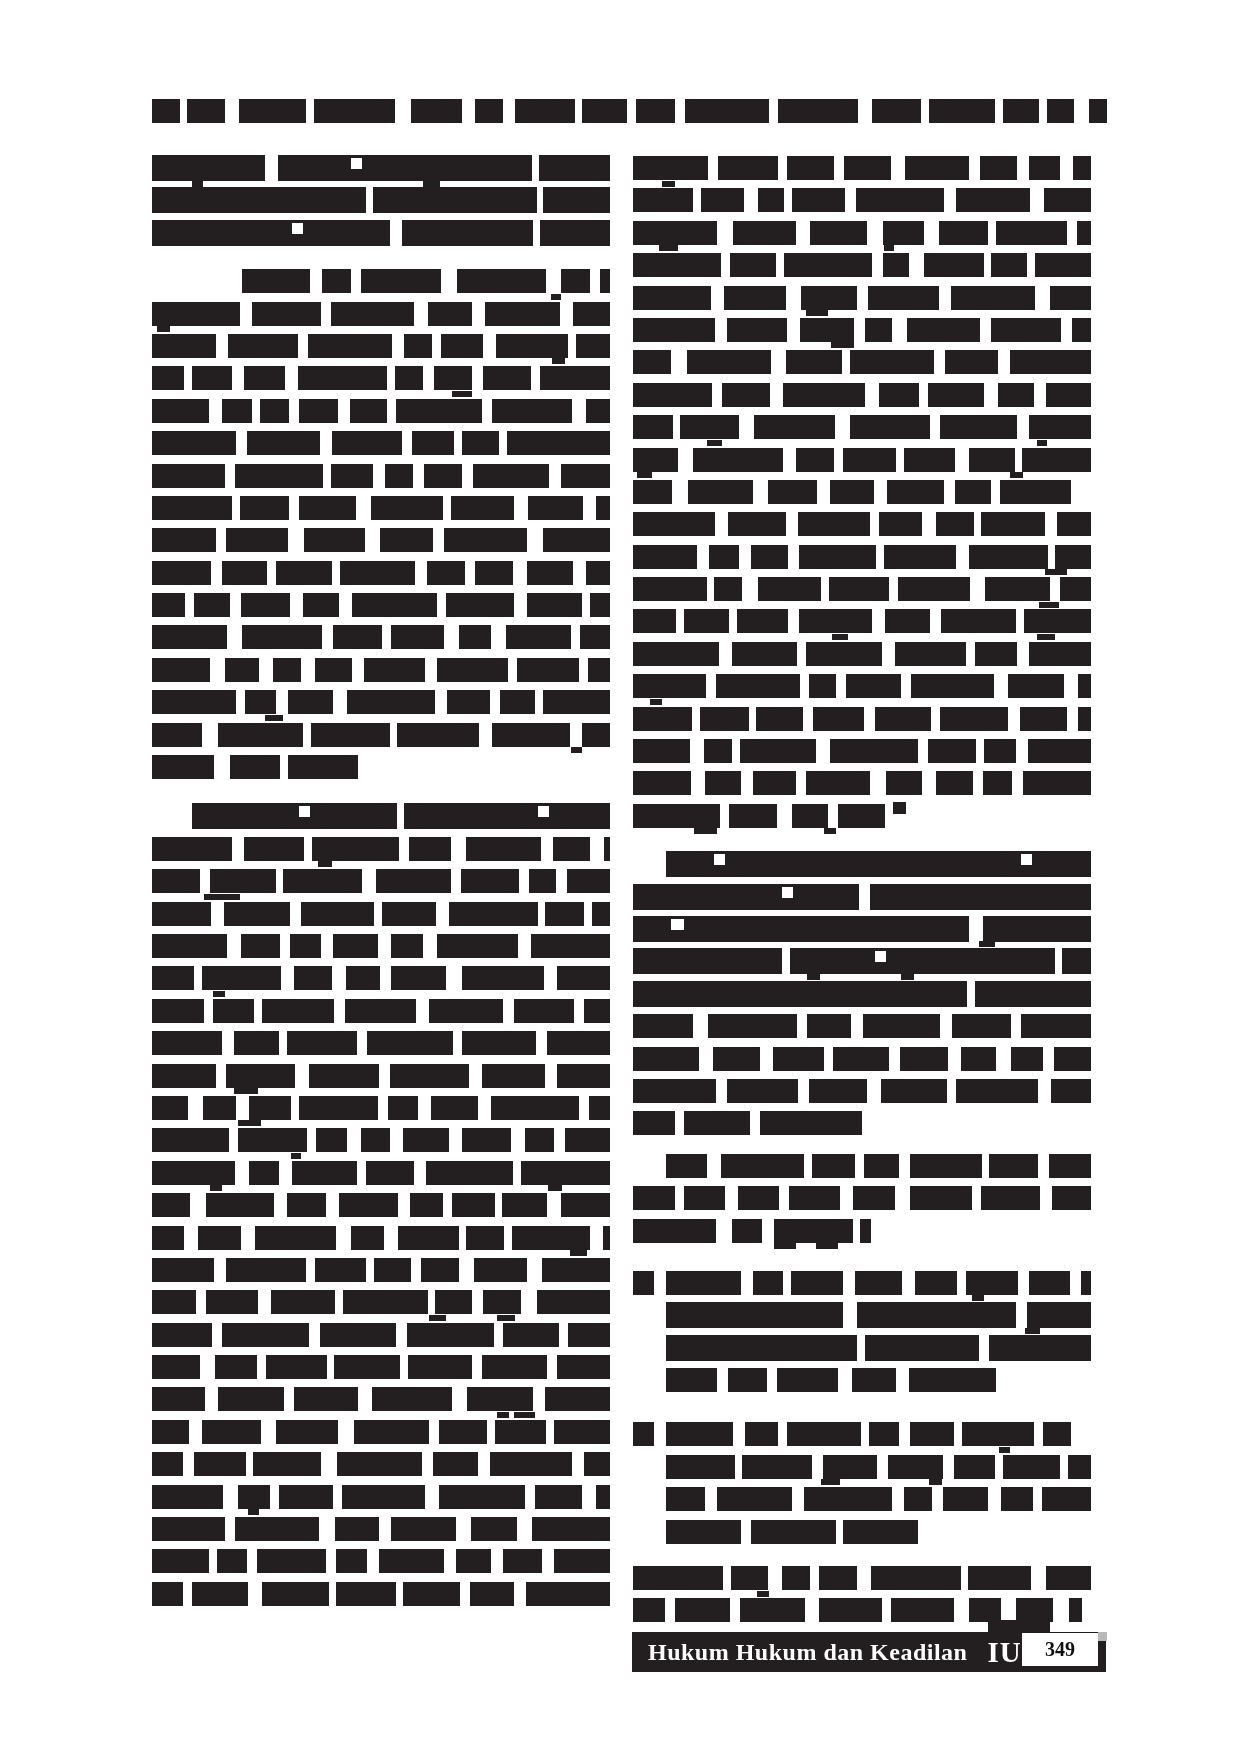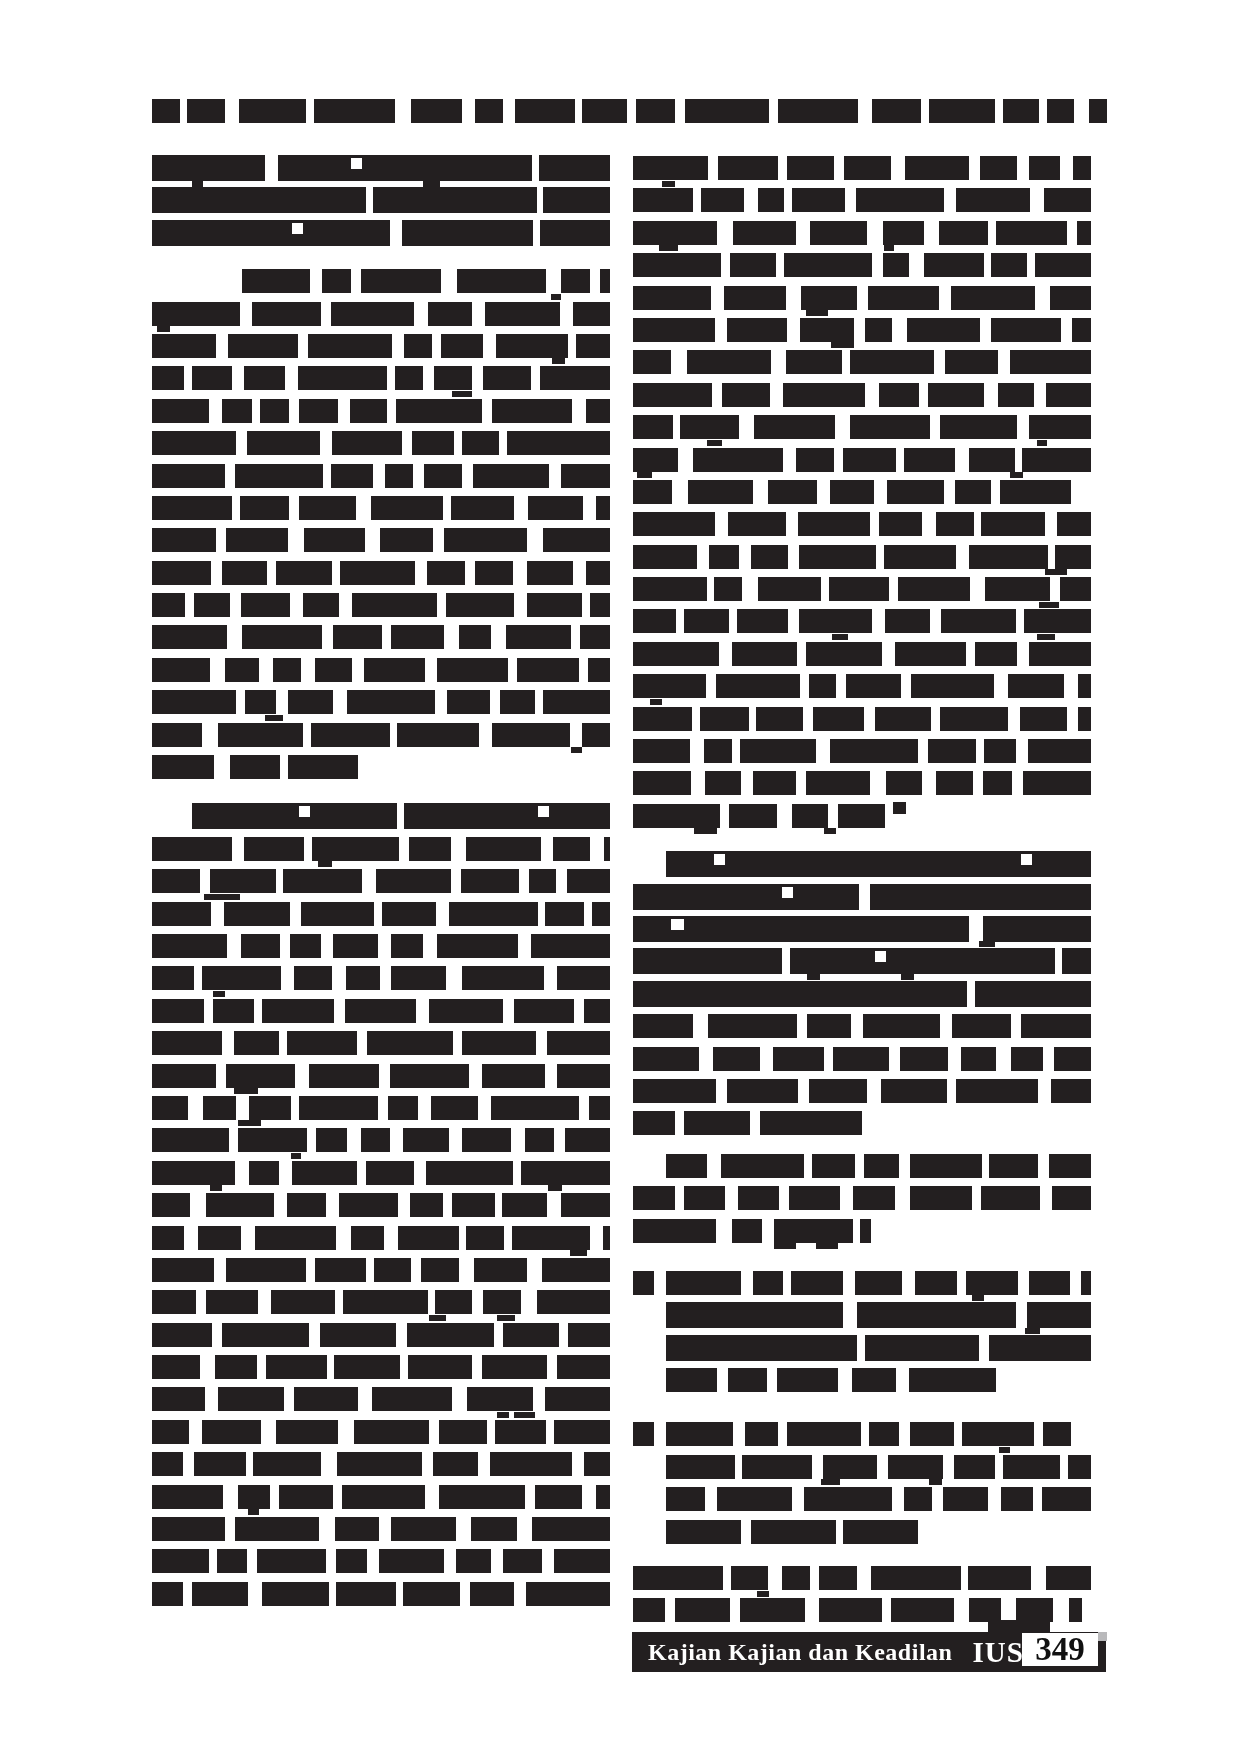--- a/index.html
+++ b/index.html
@@ -21,21 +21,21 @@
   .footer-bar{
     position:absolute;left:632px;top:1632px;width:474px;height:40px;background:var(--ink);
     display:flex;align-items:center;box-sizing:border-box;padding-left:16px;
   }
   .journal{color:#ffffff;font-weight:bold;font-size:24px;letter-spacing:0.5px;white-space:nowrap;}
   .brand{color:#ffffff;font-weight:bold;font-size:29px;margin-left:20px;letter-spacing:1px;}
   .page-box{
     position:absolute;left:1022px;top:1633px;width:76px;height:33px;background:#ffffff;
     display:flex;align-items:center;justify-content:center;
   }
-  .page-box span{color:#111111;font-weight:bold;font-size:33px;font-family:"Liberation Serif",serif;}
+  .page-box span{color:#111111;font-weight:bold;font-size:20px;font-family:"Liberation Serif",serif;}
   .corner-mark{position:absolute;left:1098px;top:1632px;width:9px;height:9px;}
 </style>
 </head>
 <body style="background: rgb(255, 255, 255);">
 
 <div class="page" style="--ink: #231f20;">
   <div id="running-header" class="rheader">
       <div class="rline">
         <div class="seg" style="left: 0px; top: 4px; width: 27.5px; height: 24px;"></div>
         <div class="seg" style="left: 35px; top: 4px; width: 37.9px; height: 24px;"></div>
@@ -859,20 +859,20 @@
           <div class="seg" style="left: 258px; top: 4px; width: 62.7px; height: 24px;"></div>
           <div class="seg" style="left: 335.7px; top: 4px; width: 32.7px; height: 24px;"></div>
           <div class="seg" style="left: 383.2px; top: 4px; width: 36.7px; height: 24px;"></div>
           <div class="seg" style="left: 435.5px; top: 4px; width: 13.5px; height: 24px;"></div>
         </div>
       </div>
     </div>
 
   <div class="footer-tab"></div>
   <div class="footer-bar">
-    <span class="journal">Kajian Kajian dan Keadilan</span>
+    <span class="journal">Hukum Hukum dan Keadilan</span>
     <span class="brand">IUS</span>
   </div>
   <div class="page-box">
     <span>349</span>
   </div>
   <div class="corner-mark" style="background: rgb(185, 185, 187);"></div>
 </div>
 
 </body></html>

